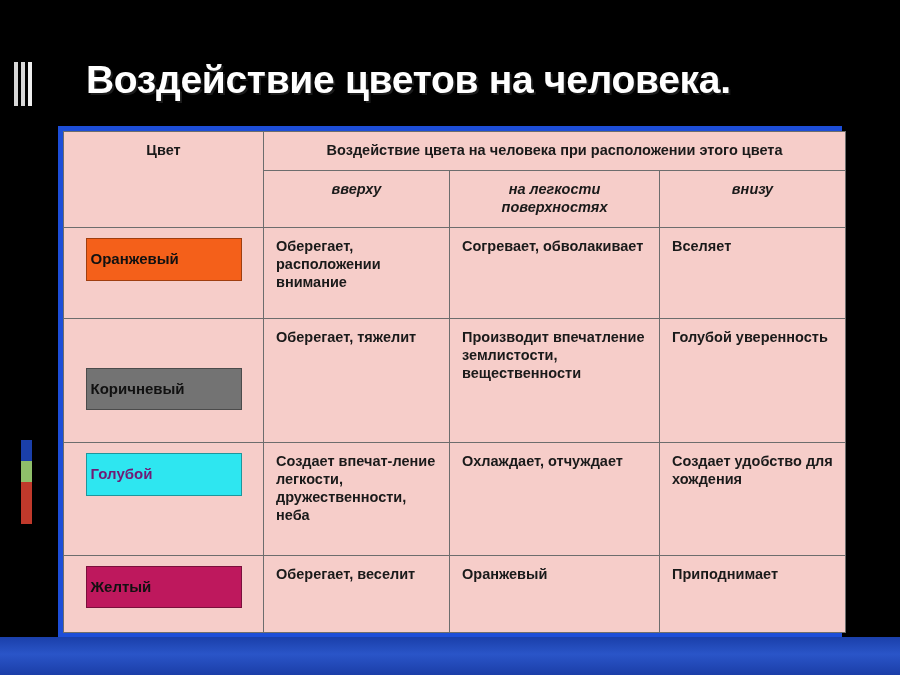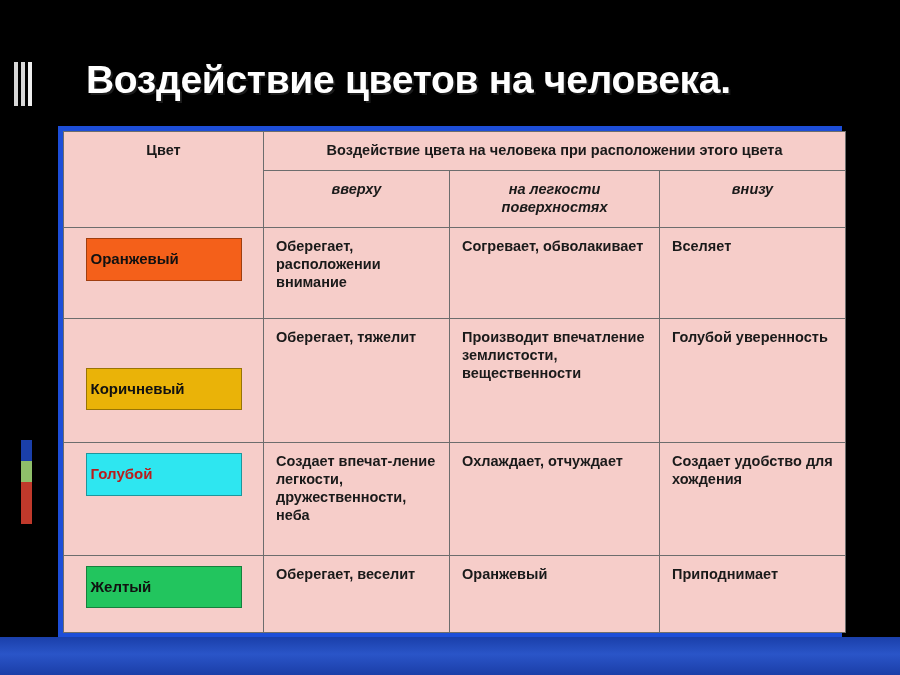--- a/index.html
+++ b/index.html
@@ -211,49 +211,49 @@
             </td>
           <td>
               <span class="cell-text">Согревает, обволакивает</span>
             </td>
           <td>
               <span class="cell-text">Вселяет</span>
             </td>
         </tr>
         <tr>
           <td class="color-cell">
-            <span class="swatch" id="sw1" style="background: #eab308; color: rgb(17, 17, 17); margin-top: 39px;">Коричневый</span>
+            <span class="swatch" id="sw1" style="background: #737373; color: rgb(17, 17, 17); margin-top: 39px;">Коричневый</span>
           </td>
           <td>
               <span class="cell-text">Оберегает, тяжелит</span>
             </td>
           <td>
               <span class="cell-text">Производит впечатление землистости, вещественности</span>
             </td>
           <td>
               <span class="cell-text">Голубой уверенность</span>
             </td>
         </tr>
         <tr>
           <td class="color-cell">
-            <span class="swatch" id="sw2" style="background: rgb(46, 230, 240); color: #b91c1c;">Голубой</span>
+            <span class="swatch" id="sw2" style="background: rgb(46, 230, 240); color: #701a75;">Голубой</span>
           </td>
           <td>
               <span class="cell-text">Создает впечат-ление легкости, дружественности, неба</span>
             </td>
           <td>
               <span class="cell-text">Охлаждает, отчуждает</span>
             </td>
           <td>
               <span class="cell-text">Создает удобство для хождения</span>
             </td>
         </tr>
         <tr>
           <td class="color-cell">
-            <span class="swatch" id="sw3" style="background: #22c55e; color: rgb(17, 17, 17);">Желтый</span>
+            <span class="swatch" id="sw3" style="background: #be185d; color: rgb(17, 17, 17);">Желтый</span>
           </td>
           <td>
               <span class="cell-text">Оберегает, веселит</span>
             </td>
           <td>
               <span class="cell-text">Оранжевый</span>
             </td>
           <td>
               <span class="cell-text">Приподнимает</span>
             </td>

